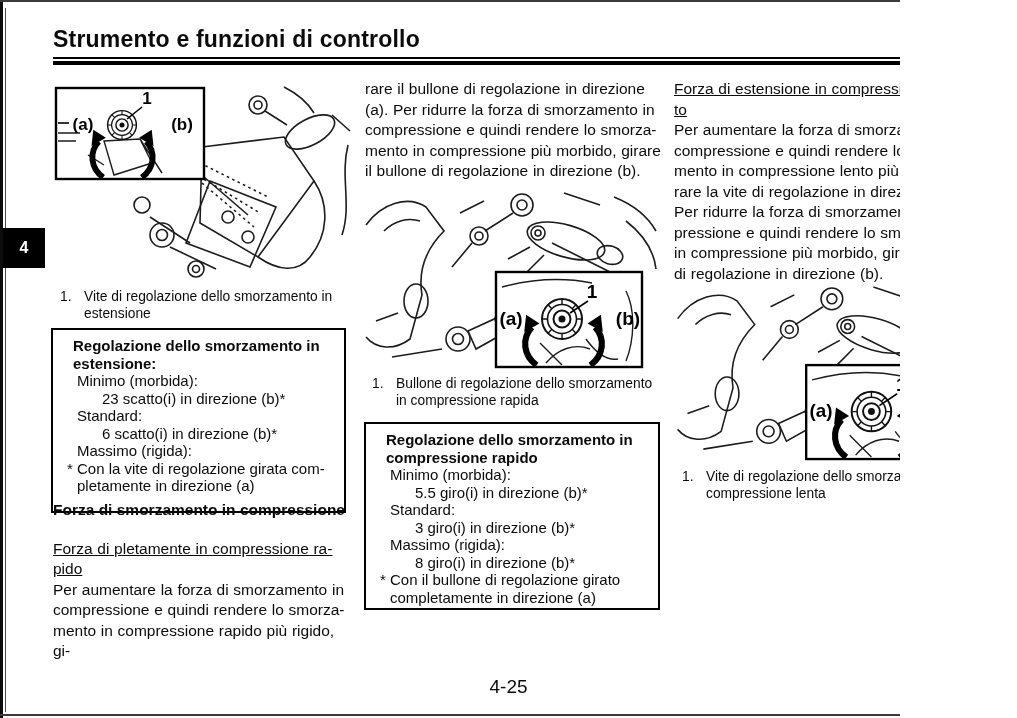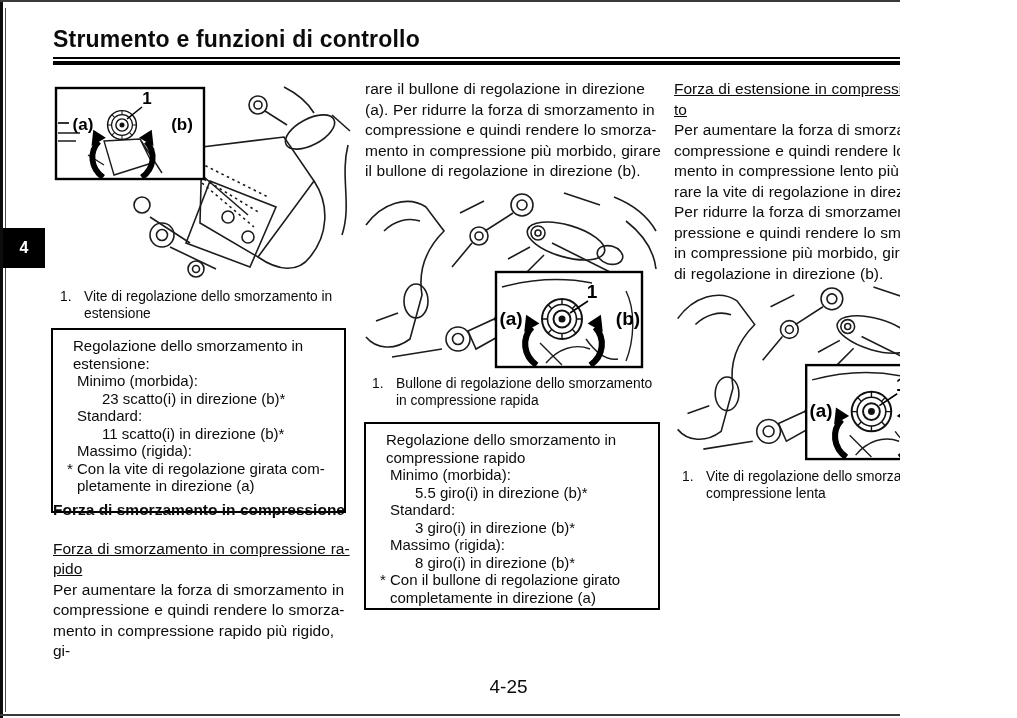--- a/index.html
+++ b/index.html
@@ -21,21 +21,21 @@
   .para{font-size:15.5px;line-height:20.5px;word-spacing:.4px;}
   .bold-heading{font-size:15.5px;font-weight:bold;line-height:20.5px;}
   .under-heading{font-size:15.5px;line-height:20.5px;text-decoration:underline;word-spacing:.4px;}
 
   .caption{position:absolute;display:flex;font-size:13.8px;line-height:16.5px;}
   .cap-num{width:24px;flex:0 0 24px;}
   .cap-text{flex:1;}
 
   .spec-box{position:absolute;border:2px solid #000;box-sizing:border-box;
             padding:7px 10px 0 20px;font-size:15px;line-height:17.5px;}
-  .spec-title{font-weight:normal;}
+  .spec-title{font-weight:bold;}
   .spec-label{margin-left:4px;}
   .spec-value{margin-left:29px;}
   .spec-foot{display:flex;margin-left:-6px;}
   .foot-mark{width:10px;flex:0 0 10px;}
 
   .fig{position:absolute;}
   .figlbl{font-family:"Liberation Sans",sans-serif;font-weight:bold;font-size:19px;fill:#000;}
   .figlbl-s{font-family:"Liberation Sans",sans-serif;font-weight:bold;font-size:17px;fill:#000;}
 
   .page-number{position:absolute;left:0;top:676px;width:1017px;text-align:center;font-size:19px;}
@@ -139,32 +139,32 @@
     <span class="cap-text pre">Vite di regolazione dello smorzamento in
 estensione</span>
   </div>
 
   <div class="spec-box" style="left:51px;top:328px;width:295px;height:185px">
     <div class="spec-title pre">Regolazione dello smorzamento in
 estensione:</div>
     <div class="spec-label">Minimo (morbida):</div>
     <div class="spec-value">23 scatto(i) in direzione (b)*</div>
     <div class="spec-label">Standard:</div>
-    <div class="spec-value">11 scatto(i) in direzione (b)*</div>
+    <div class="spec-value">6 scatto(i) in direzione (b)*</div>
     <div class="spec-label">Massimo (rigida):</div>
     <div class="spec-foot">
       <span class="foot-mark">*</span>
       <span class="pre">Con la vite di regolazione girata com-
 pletamente in direzione (a)</span>
     </div>
   </div>
 
   <div style="position:absolute;left:53px;top:500px;width:298px">
     <div class="bold-heading">Forza di smorzamento in compressione</div>
-    <div class="under-heading pre" style="margin-top:18px">Forza di smorzamento in compressione ra-
+    <div class="under-heading pre" style="margin-top:18px">Forza di pletamente in compressione ra-
 pido</div>
     <div class="para pre">Per aumentare la forza di smorzamento in
 compressione e quindi rendere lo smorza-
 mento in compressione rapido più rigido, gi-</div>
   </div>
 
   <div class="para pre" style="position:absolute;left:365px;top:79px;width:298px">rare il bullone di regolazione in direzione
 (a). Per ridurre la forza di smorzamento in
 compressione e quindi rendere lo smorza-
 mento in compressione più morbido, girare

